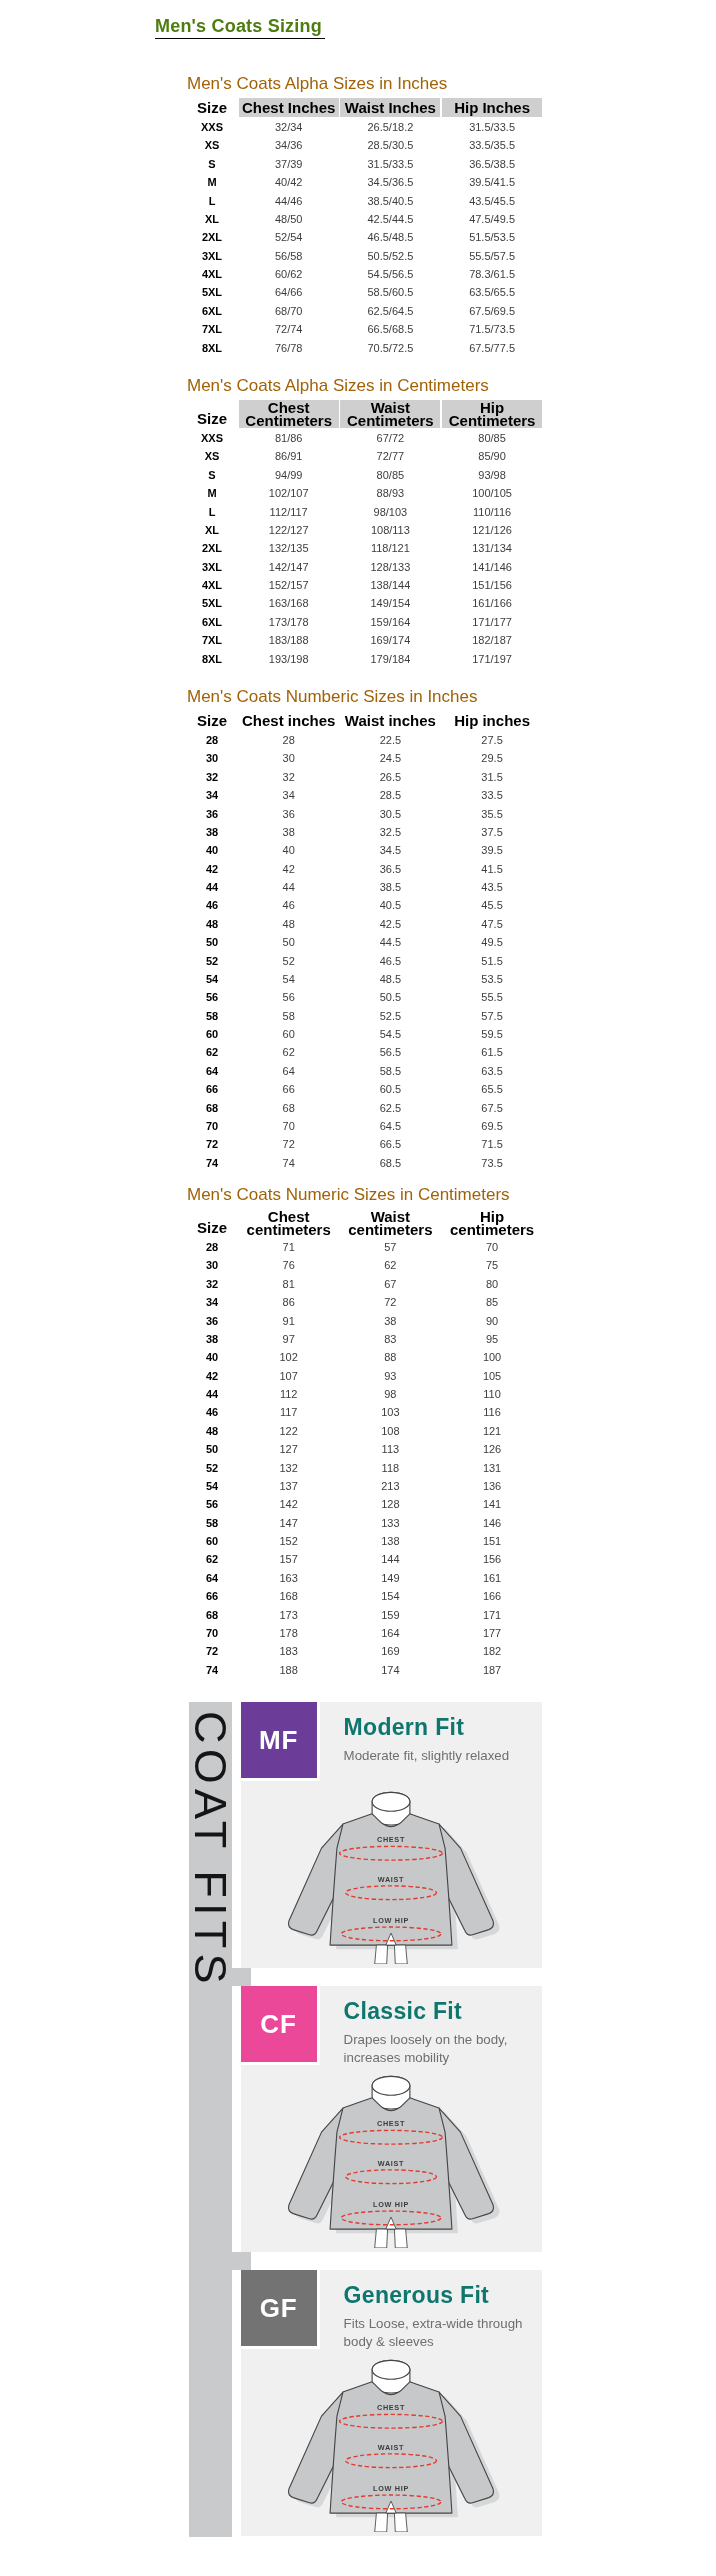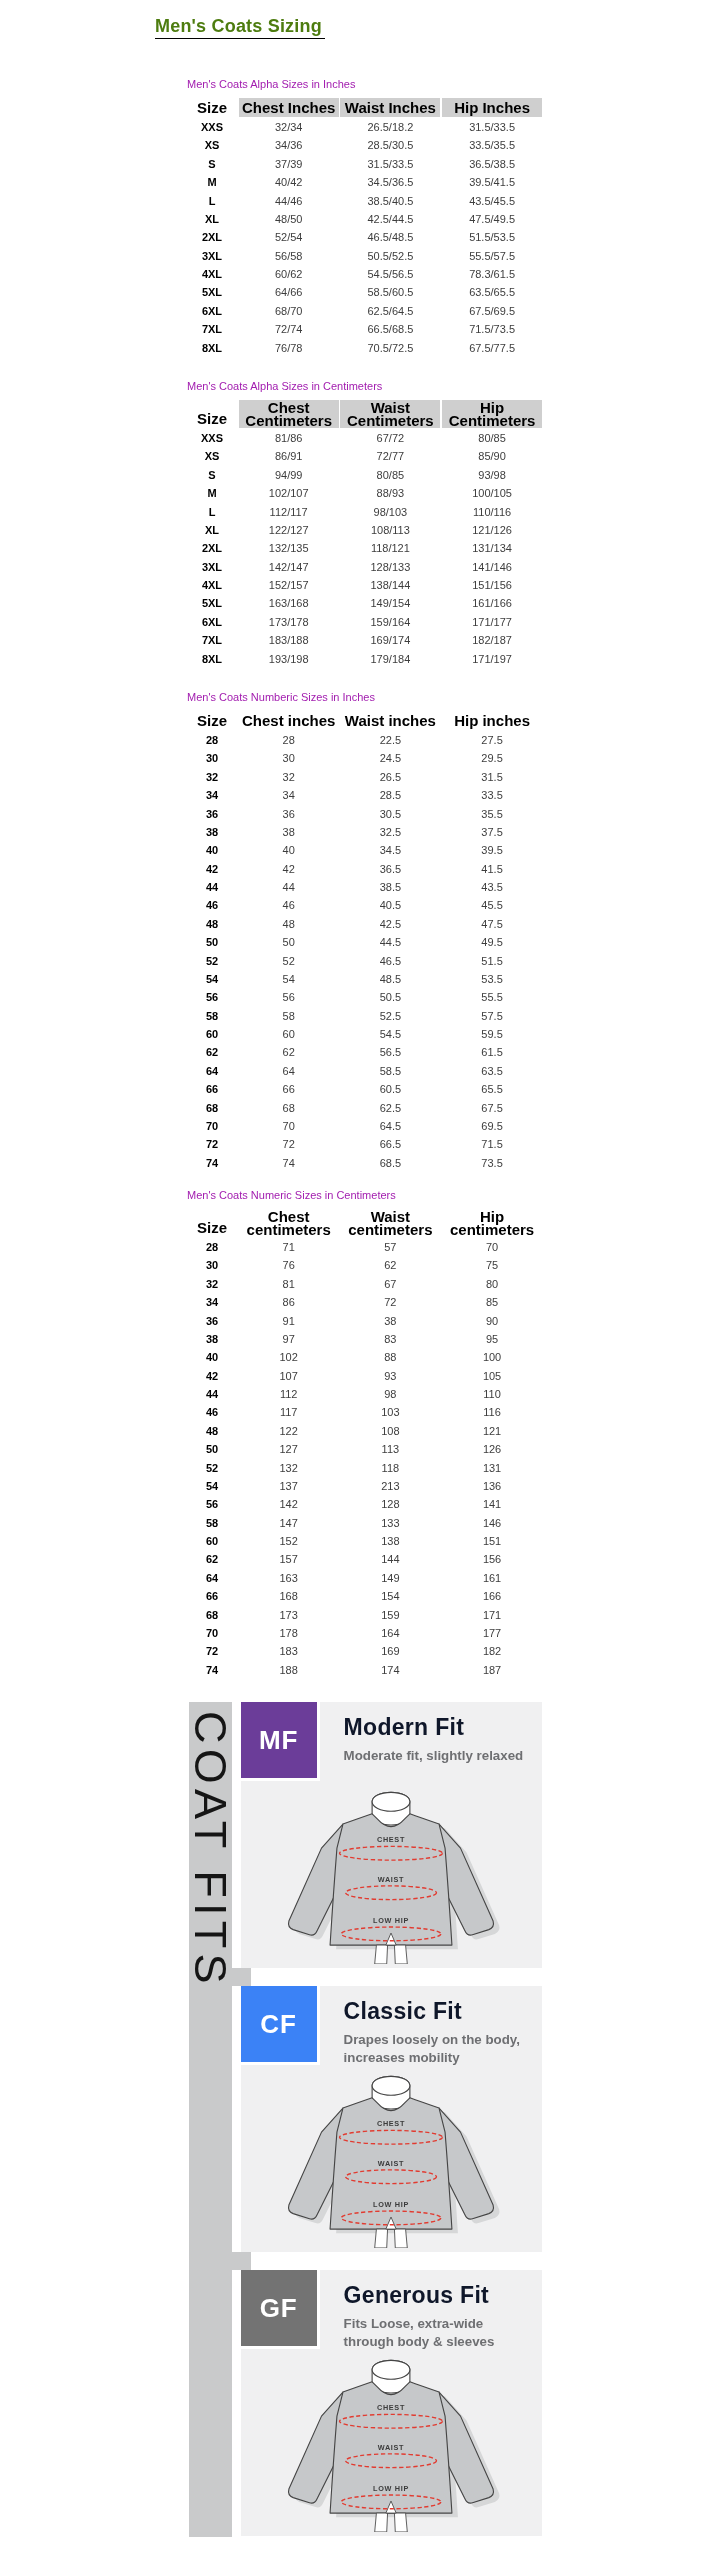--- a/index.html
+++ b/index.html
@@ -3,42 +3,42 @@
 <meta charset="utf-8">
 <style>
   html,body{margin:0;padding:0;background:#fff;}
   .page{position:relative;width:716px;height:2576px;background:#fff;overflow:hidden;
         font-family:"Liberation Sans",sans-serif;color:#1a1a1a;}
   .main-title{position:absolute;left:155px;top:15.5px;margin:0;font-size:18px;font-weight:700;
         color:#4d7c0f;border-bottom:1.7px solid #000;padding:0 3.4px 1.7px 0;letter-spacing:0.2px;}
 
   
   .table-block{position:absolute;left:187px;width:354px;}
-  .table-title{font-size:11px;color:#a21caf;margin:0 0 4.3px 0;line-height:20px;}
+  .table-title{font-size:17px;color:#a16207;margin:0 0 4.3px 0;line-height:20px;}
   .tbl{display:grid;grid-template-columns:50px 100px 100px 100px;column-gap:1.7px;row-gap:1.7px;}
   .cell{display:flex;align-items:center;justify-content:center;text-align:center;}
   .size-h,.val-h{font-weight:700;font-size:15px;color:#000;min-height:17px;line-height:13px;padding:0.9px 0;}
   .shaded .val-h{background:#cfcfcf;}
   .size-c{font-weight:700;font-size:11px;color:#000;height:16.7px;background:#fff;}
   .val-c{font-size:11px;color:#3d3d3d;height:16.7px;}
 
   
   .fits{position:absolute;left:189px;top:1702px;width:352px;height:835px;display:grid;
         grid-template-columns:43px 301px;column-gap:8.6px;}
   .fits-bar{position:relative;background:#c9cacb;height:835px;}
   .fits-bar-text{position:absolute;top:8.6px;left:43px;transform:rotate(90deg);transform-origin:0 0;
         white-space:nowrap;font-size:45px;line-height:43px;letter-spacing:5.2px;color:#151515;font-weight:400;}
   .fits-cards{position:relative;}
   .fit-card{position:relative;width:301px;height:266px;background:#f0f0f1;margin-bottom:18px;}
   .fit-card:last-child{margin-bottom:0;}
   .fit-badge{position:absolute;left:0;top:0;width:76px;height:76px;border-right:3.4px solid #fff;
         border-bottom:3.4px solid #fff;display:flex;align-items:center;justify-content:center;}
   .fit-badge span{color:#fff;font-size:26px;font-weight:700;letter-spacing:0.9px;}
-  .fit-name{position:absolute;left:103px;top:12px;font-size:23px;font-weight:700;color:#0f172a;letter-spacing:0.3px;}
-  .fit-desc{position:absolute;left:103px;top:45px;width:187px;font-size:13.3px;line-height:1.35;color:#6e6f72;font-weight:bold;}
+  .fit-name{position:absolute;left:103px;top:12px;font-size:23px;font-weight:700;color:#0f766e;letter-spacing:0.3px;}
+  .fit-desc{position:absolute;left:103px;top:45px;width:187px;font-size:13.3px;line-height:1.35;color:#6e6f72;}
   .coat-svg{position:absolute;left:50%;transform:translateX(-50%);top:86px;}
   .notch{position:absolute;left:-8.6px;width:19px;height:18px;background:#c9cacb;}
 </style>
 </head>
 <body>
 
 <div class="page">
   <h1 class="main-title">Men's Coats Sizing</h1>
 
   <div id="tables-root">
@@ -413,21 +413,21 @@
       <ellipse cx="155" cy="170" rx="58" ry="8"></ellipse>
     </g>
     <g font-family="&quot;Liberation Sans&quot;,sans-serif" font-size="8.5" font-weight="700" fill="#3c3c3c" text-anchor="middle" letter-spacing="0.8">
       <text x="155" y="63">CHEST</text>
       <text x="155" y="109">WAIST</text>
       <text x="155" y="157">LOW HIP</text>
     </g>
   </svg>
         </div>
         <div class="fit-card">
-          <div class="fit-badge" style="background: #3b82f6;">
+          <div class="fit-badge" style="background: #ec4899;">
             <span>CF</span>
           </div>
           <div class="fit-name">Classic Fit</div>
           <div class="fit-desc">Drapes loosely on the body, increases mobility</div>
   <svg class="coat-svg" width="266" height="176" viewBox="0 0 310 205">
     <g fill="#d6d7d8" stroke="none" transform="translate(7,5)">
       <path d="M99,42 L74,70 L36,155 Q34,162 41,165 L60,171 Q66,173 69,166 L97,110 Z"></path>
       <path d="M211,42 L236,70 L274,155 Q276,162 269,165 L250,171 Q244,173 241,166 L213,110 Z"></path>
       <path d="M133,30 Q110,38 99,42 L92,70 Q88,120 84,183 L226,183 Q222,120 218,70 L211,42 Q188,34 177,30 L171,36 Q155,54 139,36 Z"></path>
     </g>

